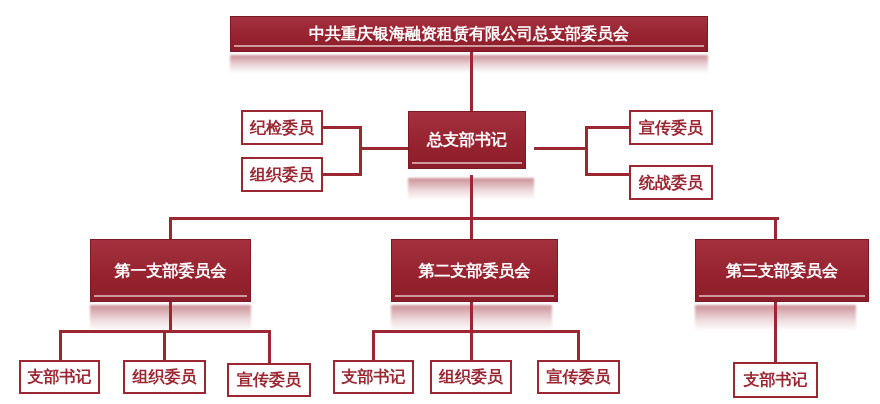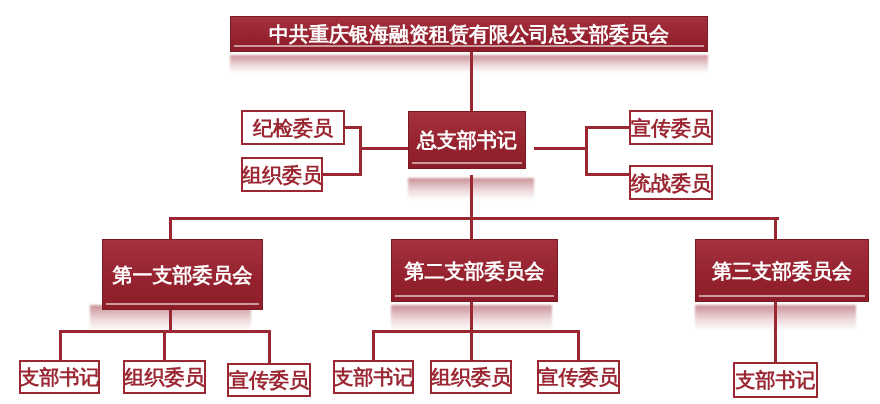--- a/index.html
+++ b/index.html
@@ -12,21 +12,21 @@
     overflow: hidden;
   }
   .node {
     position: absolute;
     box-sizing: border-box;
     display: flex;
     align-items: center;
     justify-content: center;
     text-align: center;
     font-weight: bold;
-    font-size: 20px;
+    font-size: 16px;
     line-height: 1.1;
     white-space: nowrap;
   }
   .filled {
     color: #ffffff;
     background: linear-gradient(180deg, #a53140 0%, #96232f 55%, #8d1d2a 100%);
     border: 1px solid #7c1a24;
   }
   .filled::after {
     content: "";
@@ -90,27 +90,27 @@
   <div class="line" style="left:372px;top:330px;width:208px;height:3px"></div>
   <div class="line" style="left:372px;top:330px;width:3px;height:30px"></div>
   <div class="line" style="left:577px;top:330px;width:3px;height:30px"></div>
 
   <div class="line" style="left:774px;top:302px;width:3px;height:60px"></div>
 
   <div class="node filled" style="left:230px;top:16px;width:478px;height:36px">中共重庆银海融资租赁有限公司总支部委员会</div>
 
   <div class="node filled" style="left:408px;top:111px;width:118px;height:58px">总支部书记</div>
 
-  <div class="node outline" style="left:241px;top:110px;width:104px;height:35px">纪检委员</div>
+  <div class="node outline" style="left:241px;top:110px;width:82px;height:35px">纪检委员</div>
   <div class="node outline" style="left:241px;top:157px;width:82px;height:35px">组织委员</div>
 
   <div class="node outline" style="left:629px;top:110px;width:84px;height:35px">宣传委员</div>
   <div class="node outline" style="left:629px;top:165px;width:84px;height:35px">统战委员</div>
 
-  <div class="node filled" style="left:102px;top:239px;width:161px;height:71px">第一支部委员会</div>
+  <div class="node filled" style="left:90px;top:239px;width:161px;height:63px">第一支部委员会</div>
   <div class="node filled" style="left:391px;top:239px;width:167px;height:63px">第二支部委员会</div>
   <div class="node filled" style="left:695px;top:239px;width:174px;height:63px">第三支部委员会</div>
 
   <div class="node outline" style="left:19px;top:360px;width:81px;height:34px">支部书记</div>
   <div class="node outline" style="left:123px;top:360px;width:83px;height:34px">组织委员</div>
   <div class="node outline" style="left:227px;top:363px;width:84px;height:34px">宣传委员</div>
 
   <div class="node outline" style="left:333px;top:360px;width:81px;height:34px">支部书记</div>
   <div class="node outline" style="left:430px;top:360px;width:82px;height:34px">组织委员</div>
   <div class="node outline" style="left:537px;top:360px;width:83px;height:34px">宣传委员</div>

